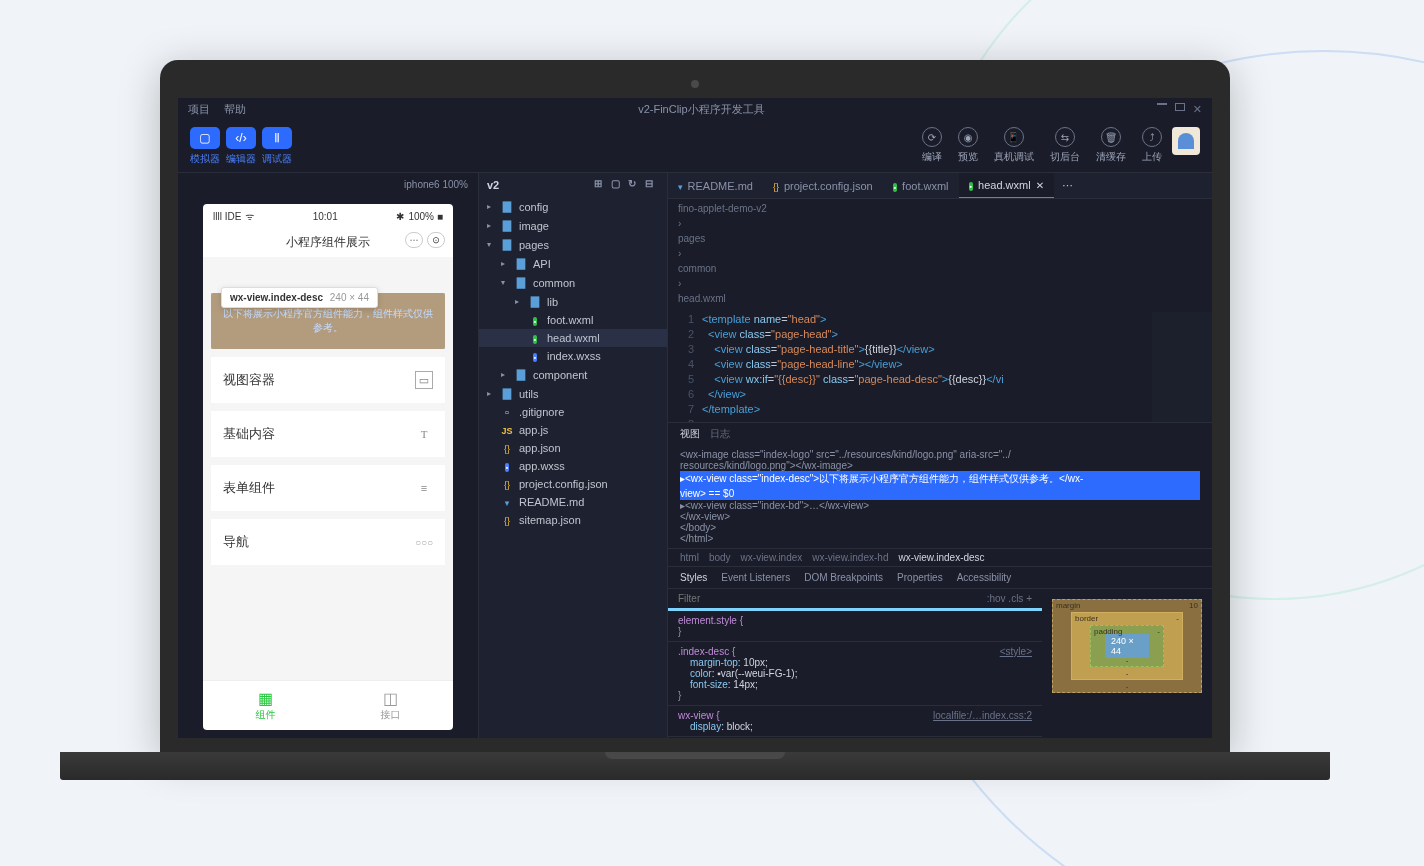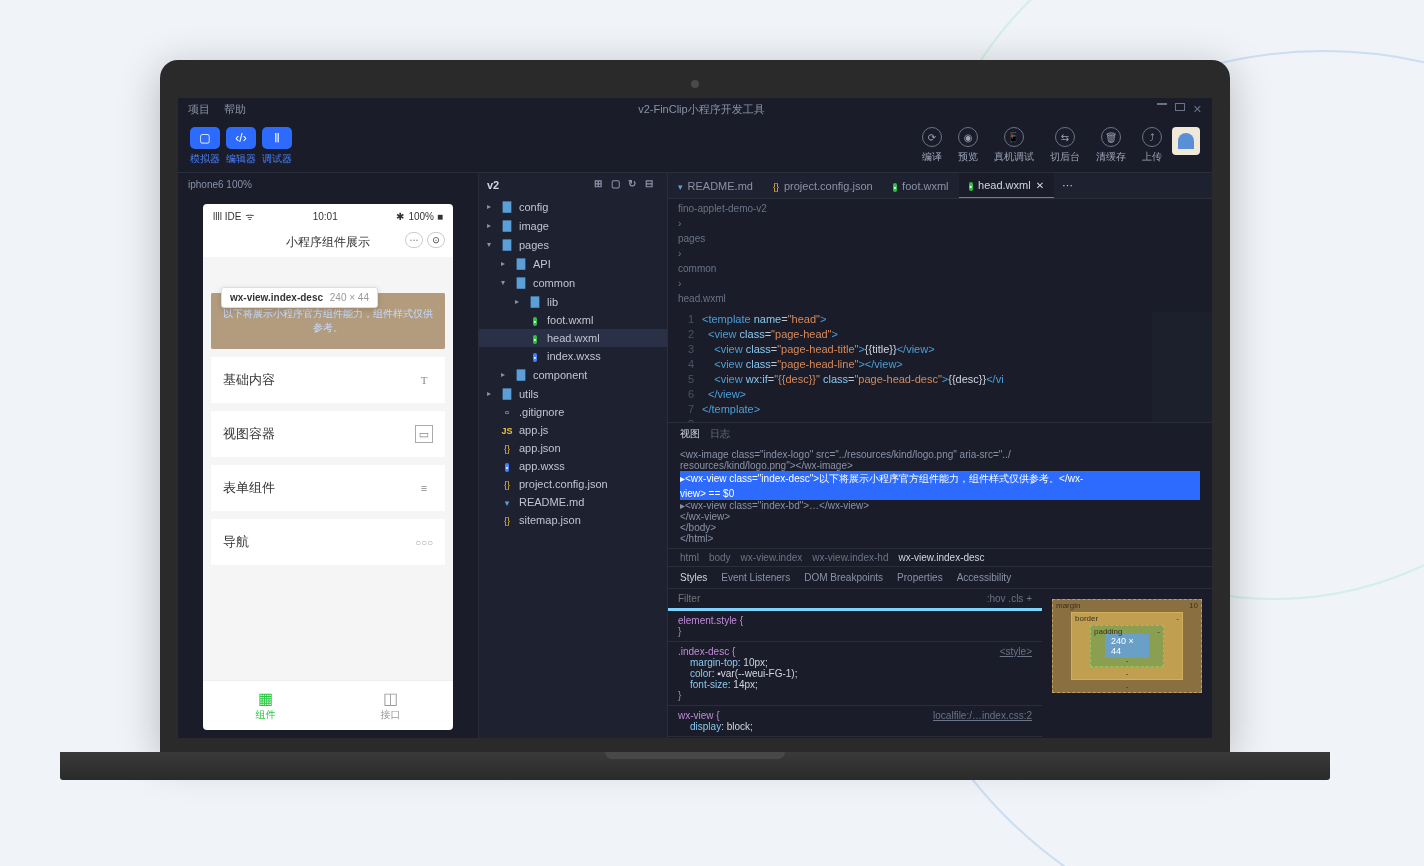--- a/index.html
+++ b/index.html
@@ -36,21 +36,21 @@
 .tool-action { display: flex; flex-direction: column; align-items: center; gap: 3px; color: #9ba3b8; }
 .tool-action .ico { width: 20px; height: 20px; border: 1px solid #6a7288; border-radius: 50%; display: flex; align-items: center; justify-content: center; font-size: 10px; }
 .tool-action .lbl { font-size: 10px; }
 .avatar { width: 28px; height: 28px; background: #f0e8d8; border-radius: 4px; display: flex; align-items: center; justify-content: center; }
 .avatar-inner { width: 16px; height: 16px; background: #5a8fd8; border-radius: 50% 50% 0 0; }
 
 
 .main { flex: 1; display: flex; overflow: hidden; border-top: 1px solid #2a2d3a; }
 
 
-.sim-panel { width: 300px; background: #1a1d29; padding: 6px 0 0 0; display: flex; flex-direction: column; }
+.sim-panel { width: 300px; background: #1a1d29; padding: 6px 0 0 0; display: flex; flex-direction: column; align-items: flex-end; }
 .sim-info { padding: 0 10px 6px; color: #8a92a8; font-size: 10px; }
 .phone { background: #fff; margin: 8px 25px; border-radius: 4px; flex: 1; display: flex; flex-direction: column; color: #333; overflow: hidden; }
 .phone-status { display: flex; align-items: center; padding: 5px 10px; font-size: 10px; }
 .phone-status .spacer { flex: 1; }
 .phone-hdr { text-align: center; padding: 6px; font-size: 12px; position: relative; font-weight: 500; }
 .phone-hdr-btns { position: absolute; right: 8px; top: 4px; display: flex; gap: 4px; }
 .phone-hdr-btn { width: 18px; height: 16px; border: 1px solid #ccc; border-radius: 8px; display: flex; align-items: center; justify-content: center; font-size: 9px; }
 .phone-body { flex: 1; background: #f5f5f5; padding: 10px 8px; display: flex; flex-direction: column; gap: 8px; position: relative; }
 .tooltip { position: absolute; top: 30px; left: 18px; background: #fff; border: 1px solid #ddd; border-radius: 3px; padding: 4px 8px; font-size: 10px; box-shadow: 0 2px 6px rgba(0,0,0,.15); z-index: 5; }
 .tooltip .cls { font-weight: 600; }
@@ -226,28 +226,28 @@
               <div style="height:18px"></div>
               <div class="tooltip">
                 <span class="cls">wx-view.index-desc</span>
                 <span class="dim">240 × 44</span>
               </div>
               <div class="desc-block">
                 <div class="hl"></div>
                 <span>以下将展示小程序官方组件能力，组件样式仅供参考。</span>
               </div>
               <div class="list-item">
+                <span>视图容器</span>
+                  <span class="spacer"></span>
+                <span class="list-icon">▭</span>
+              </div>
+              <div class="list-item">
                 <span>基础内容</span>
                   <span class="spacer"></span>
                 <span class="list-icon" style="border:none;font-family:serif">T</span>
-              </div>
-              <div class="list-item">
-                <span>视图容器</span>
-                  <span class="spacer"></span>
-                <span class="list-icon">▭</span>
               </div>
               <div class="list-item">
                 <span>表单组件</span>
                   <span class="spacer"></span>
                 <span class="list-icon" style="border:none">≡</span>
               </div>
               <div class="list-item">
                 <span>导航</span>
                   <span class="spacer"></span>
                 <span style="color:#aaa;font-size:10px">○○○</span>

